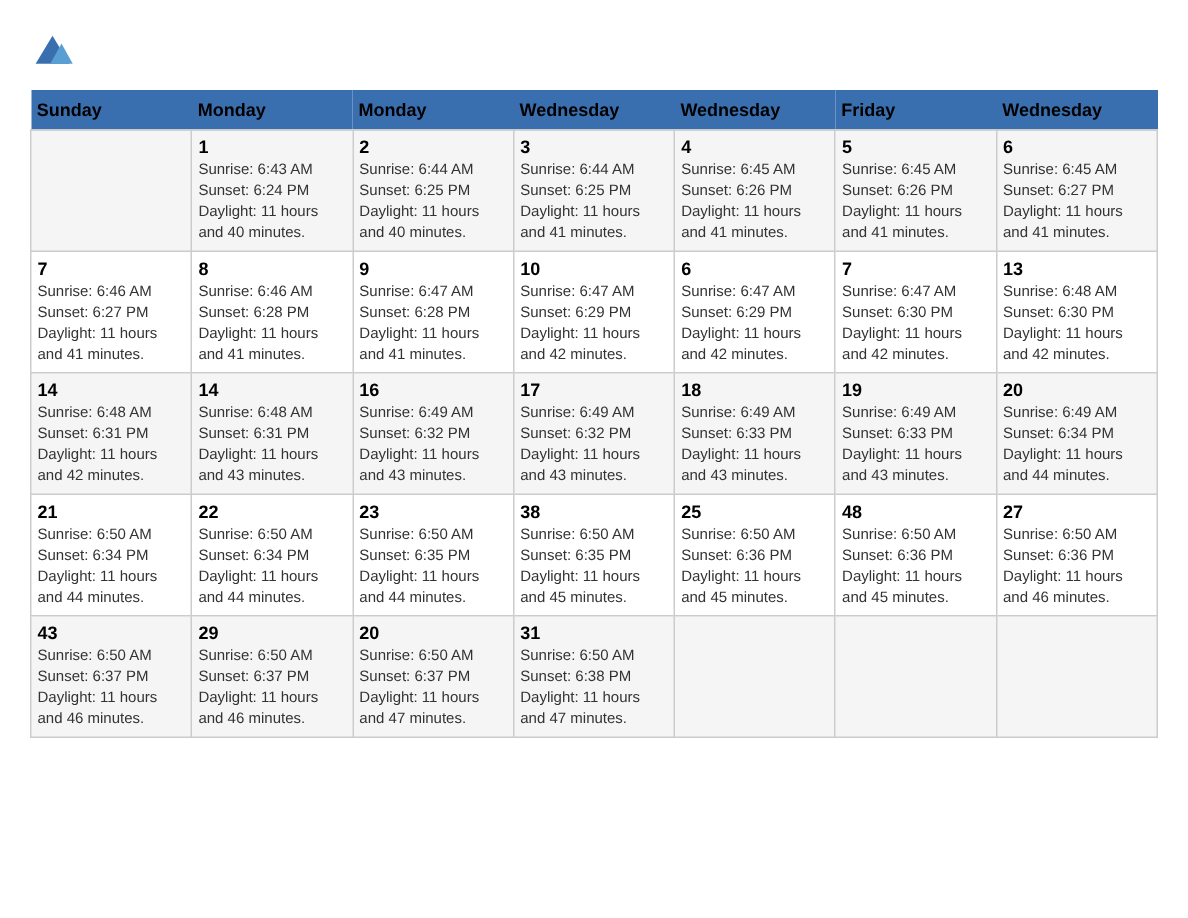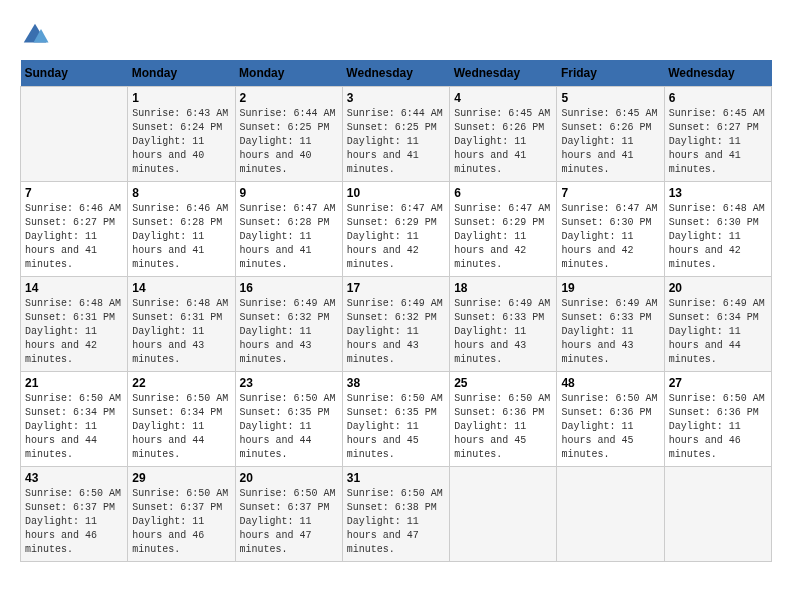--- a/index.html
+++ b/index.html
@@ -76,21 +76,20 @@
     .day-number {
       font-weight: bold;
       font-size: 12px;
       display: block;
       margin-bottom: 2px;
     }
     .day-info {
       font-size: 10px;
       color: #333;
       line-height: 1.4;
-      font-family: Liberation Mono, monospace;
     }
   </style>
 </head>
 <body>
 
 <div class="header">
   <div class="logo">
     <svg class="logo-icon" viewBox="0 0 40 40" width="40" height="40">
       <polygon points="20,5 35,30 5,30" fill="#3a6faf"></polygon>
       <polygon points="28,12 38,30 18,30" fill="#5a9fd4"></polygon>

